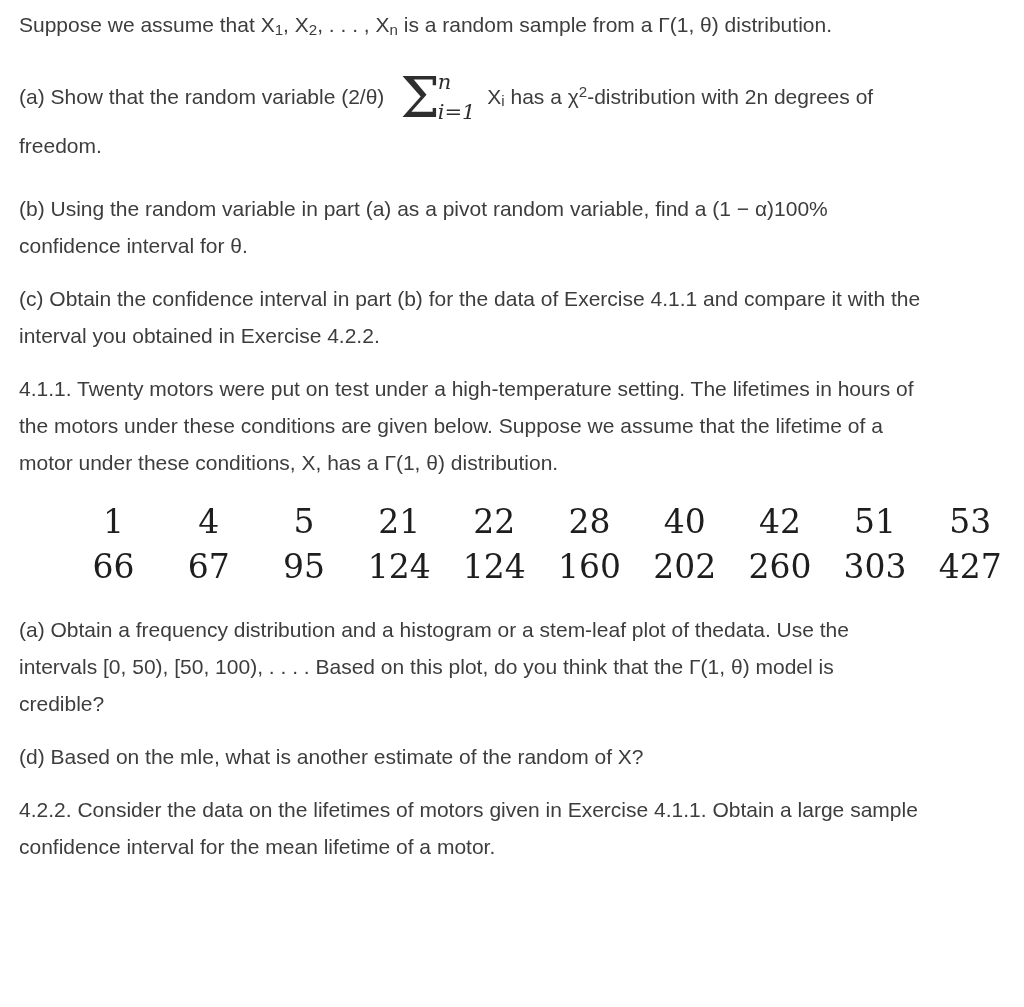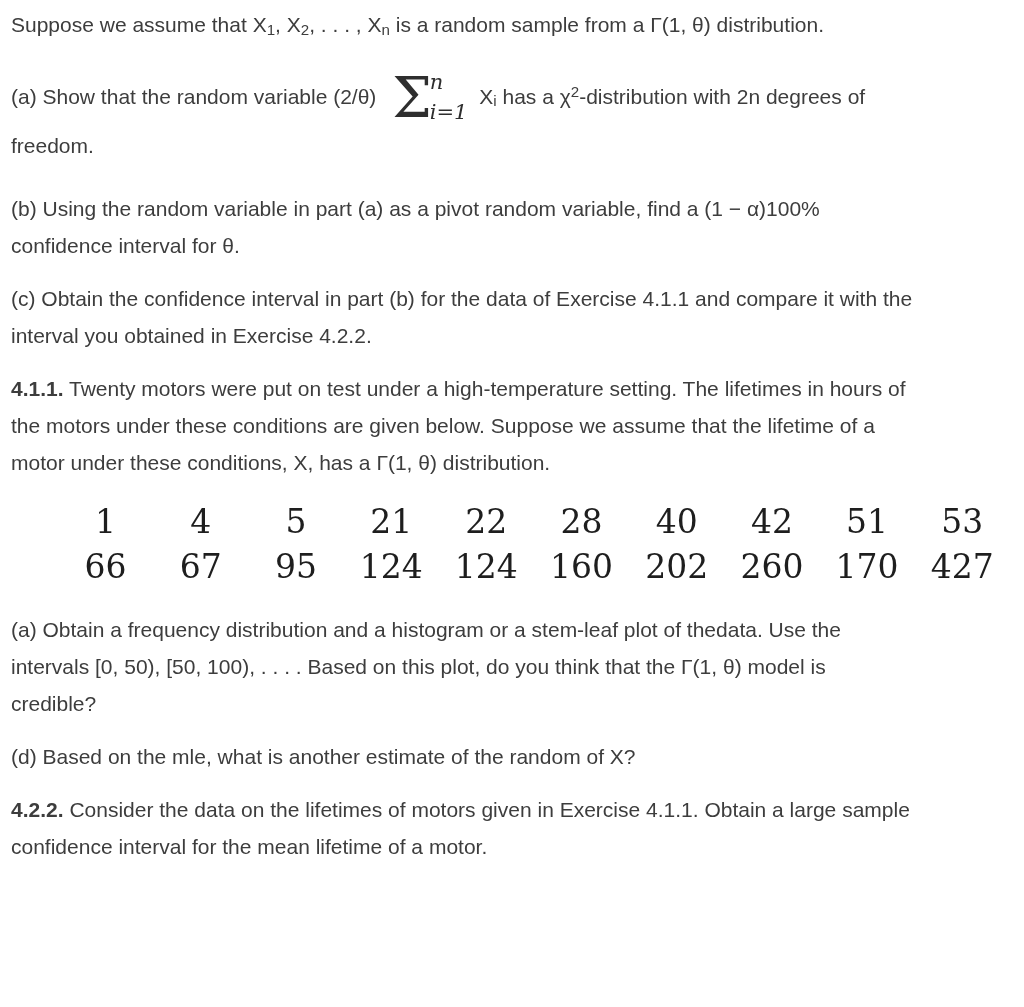--- a/index.html
+++ b/index.html
@@ -8,40 +8,40 @@
     background: #ffffff;
   }
   body {
     width: 1024px;
     height: 1007px;
     overflow: hidden;
     font-family: "Liberation Sans", sans-serif;
     color: #3d3d3d;
   }
   .doc {
-    padding: 6px 10px 0 11px;
+    padding: 6px 10px 0 19px;
     font-size: 21px;
     line-height: 37px;
   }
   .para {
     margin: 0 0 16px 0;
   }
   .para-intro { margin-bottom: 24px; }
   .formula-para { margin-top: 26px; margin-bottom: 26px; }
   sub {
     font-size: 72%;
     line-height: 0;
     vertical-align: -0.18em;
   }
   sup {
     font-size: 72%;
     line-height: 0;
     vertical-align: 0.42em;
   }
-  strong { font-weight: bold; }
+  strong { font-weight: normal; }
   
   .bigsum {
     display: inline-flex;
     align-items: stretch;
     vertical-align: middle;
     margin: 0 6px 0 10px;
     color: #2e2e2e;
   }
   .sigma {
     font-family: "DejaVu Serif", serif;
@@ -111,21 +111,21 @@
           </tr>
           <tr>
             <td>66</td>
             <td>67</td>
             <td>95</td>
             <td>124</td>
             <td>124</td>
             <td>160</td>
             <td>202</td>
             <td>260</td>
-            <td>170</td>
+            <td>303</td>
             <td>427</td>
           </tr>
         </tbody>
     </table>
   </div>
 
   <p class="para">(a) Obtain a frequency distribution and a histogram or a stem-leaf plot of thedata. Use the<br>intervals [0, 50), [50, 100), . . . . Based on this plot, do you think that the Γ(1, θ) model is<br>credible?</p>
   <p class="para">(d) Based on the mle, what is another estimate of the random of X?</p>
   <p class="para"><strong>4.2.2.</strong> Consider the data on the lifetimes of motors given in Exercise 4.1.1. Obtain a large sample<br>confidence interval for the mean lifetime of a motor.</p>
 </div>

